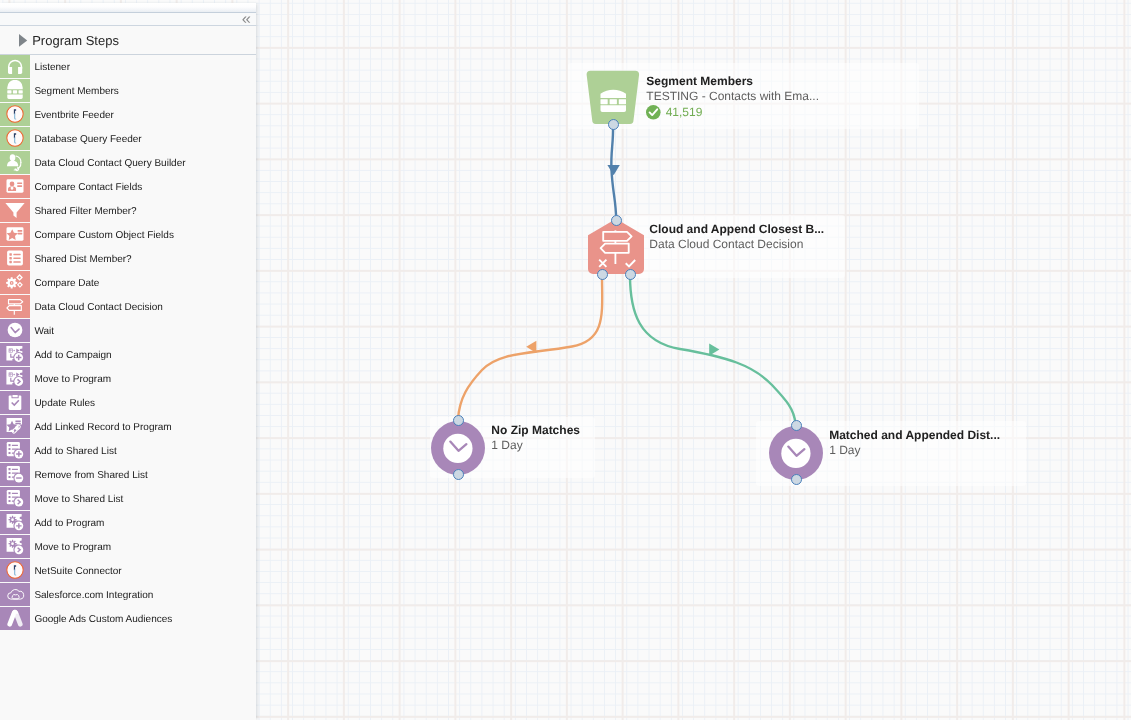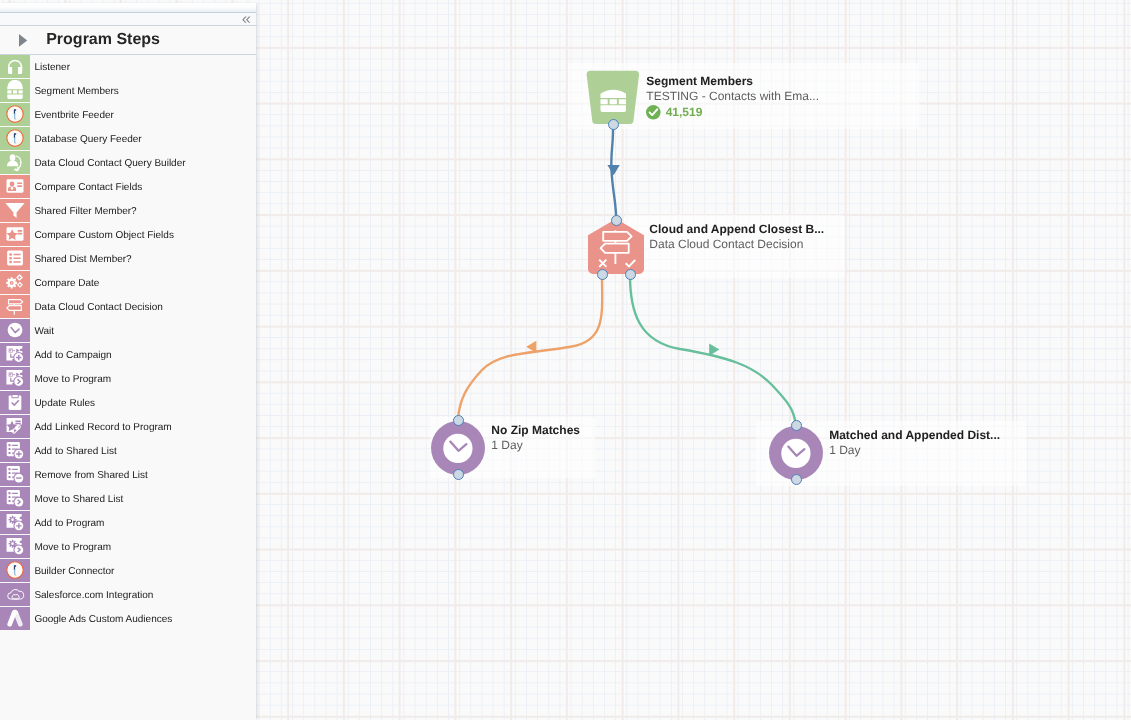--- a/index.html
+++ b/index.html
@@ -21,30 +21,30 @@
   svg.edges{position:absolute;left:0;top:0;width:1131px;height:720px;pointer-events:none;}
   
   #sidebar{position:absolute;left:0;top:3px;width:256px;height:717px;background:#f9f9f9;
     border-right:0;box-shadow:2px 0 3px -1px rgba(120,135,150,.30);}
   #sb-gradient{height:9px;background:linear-gradient(to bottom,#ffffff 0%,#fdfdfe 45%,#eaeef3 100%);}
   #sb-topbar{height:12px;background:#f8f9fa;border-top:1px solid #c4cfdb;border-bottom:1px solid #cdd6e0;position:relative;}
   #collapse-btn{position:absolute;right:5.2px;top:-2.6px;color:#8a8a8a;font-size:16.5px;line-height:18px;
     font-family:"Liberation Sans",sans-serif;}
   #sb-header{height:28px;display:flex;align-items:center;border-bottom:1px solid #ccd4dd;background:#f9f9f9;}
   #sb-header .tri{margin-left:19px;display:block;width:8.2px;height:12.8px;flex:0 0 8.2px;position:relative;top:0.7px;overflow:visible;}
-  #sb-header .ttl{font-size:16px;font-weight:bold;color:#262626;margin-left:19px;letter-spacing:0px;}
+  #sb-header .ttl{font-size:13px;font-weight:normal;color:#262626;margin-left:5px;letter-spacing:0px;}
   .step{height:24px;display:flex;align-items:flex-start;}
   .step .ico{width:30px;height:22.6px;display:flex;align-items:center;justify-content:center;flex:0 0 30px;}
   .step .lbl{font-size:10px;color:#1a1a1a;margin-left:4.4px;white-space:nowrap;line-height:22.6px;position:relative;top:1.8px;}
   
   .node{position:absolute;}
   .nlabel{position:absolute;white-space:nowrap;}
   .nlabel .t1{font-size:12px;font-weight:bold;color:#212121;line-height:13px;}
   .nlabel .t2{font-size:12px;color:#5e5e5e;line-height:13px;margin-top:2.2px;}
-  .nlabel .t3{display:flex;align-items:center;margin-top:2.4px;height:14.6px;font-weight:bold;}
+  .nlabel .t3{display:flex;align-items:center;margin-top:2.4px;height:14.6px;}
   .nlabel .t3 .badge{display:block;}
   .nlabel .t3 .cnt{font-size:12px;color:#72ad52;margin-left:4.8px;line-height:14.6px;}
   .port{position:absolute;width:11px;height:11px;border-radius:50%;background:#ccd8e3;border:1.4px solid #4a80ba;box-sizing:border-box;}
   .labelbox{position:absolute;background:rgba(255,255,255,0.55);border-radius:3px;}
 </style>
 </head>
 <body>
 
 <div id="root">
 
@@ -437,21 +437,21 @@
           <span class="lbl">Move to Program</span>
         </div>
         <div class="step">
           <span class="ico" style="background: rgb(168, 135, 184);">
             <svg width="20" height="20" viewBox="2.6 2.6 22.8 22.8" fill="#ffffff">
               <circle cx="14" cy="14" r="9.3" fill="#fdfafa" stroke="#f0622c" stroke-width="1.15"></circle>
               <path d="M12.7,8.6 L15.3,8.6 L15.3,10.2 L14.1,10.2 L14.1,14.2 L12.7,14.2 Z" fill="#2b3f66"></path>
               <path d="M12.9,13.4 L14.3,13.4 L14.3,18.2 C14.3,19.2 14.8,19.4 15.4,19.4 L15.4,20.4 C13.6,20.4 12.9,19.6 12.9,18.2 Z" fill="#8fbcd9"></path>
             </svg>
           </span>
-          <span class="lbl">Builder Connector</span>
+          <span class="lbl">NetSuite Connector</span>
         </div>
         <div class="step">
           <span class="ico" style="background: rgb(168, 135, 184);">
             <svg width="20" height="20" viewBox="2.6 2.6 22.8 22.8" fill="#ffffff">
               <g fill="none" stroke="#ffffff" stroke-width="1.1" stroke-linejoin="round">
                 <path d="M9.2,19.8 A3.6,3.6 0 0 1 9.4,12.6 A5.2,5.2 0 0 1 18.6,11.0 A4.2,4.2 0 0 1 20.2,19.8 Z"></path>
                 <path d="M12.1,19.6 A2.6,2.6 0 0 1 14.7,15.0 A2.6,2.6 0 0 1 17.3,19.6 Z"></path>
               </g>
             </svg>
           </span>

